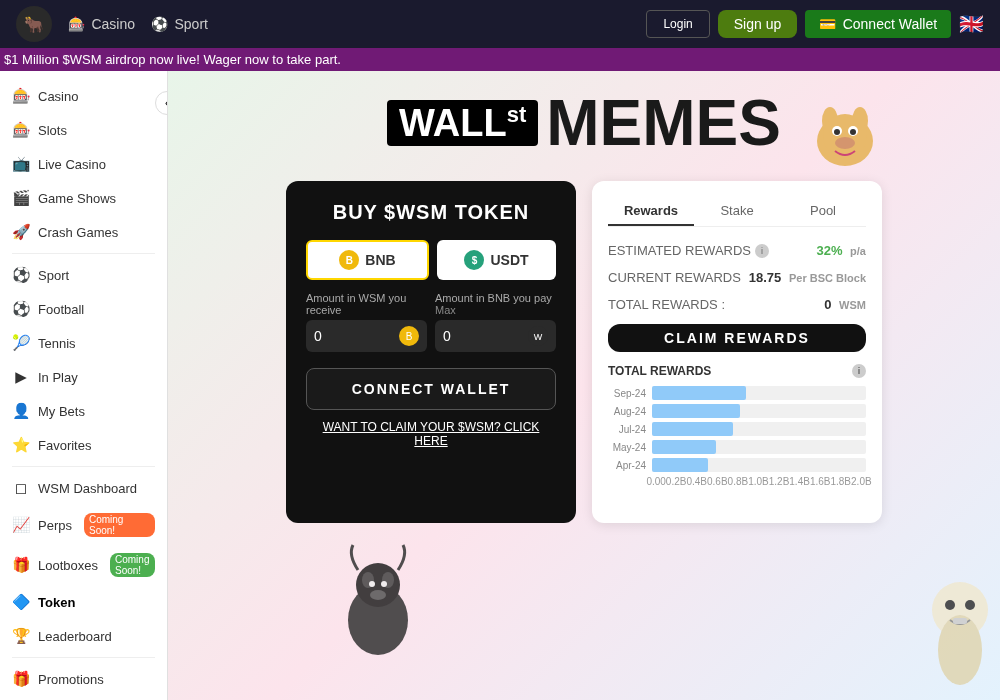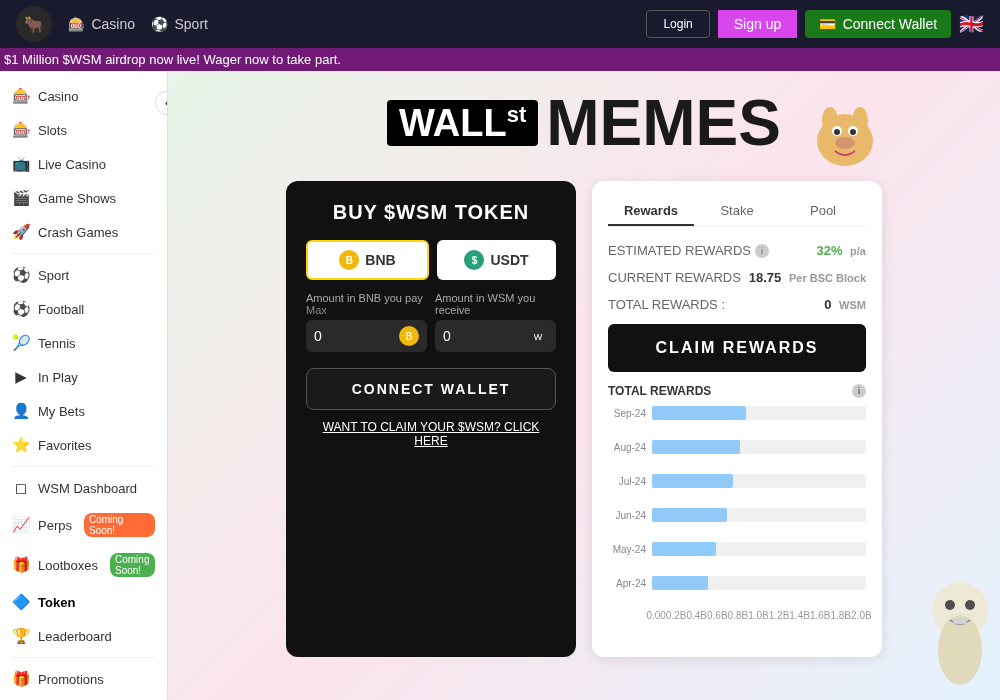--- a/index.html
+++ b/index.html
@@ -15,22 +15,22 @@
     .header-nav-btn {
       background: none; border: none; color: #ccc; cursor: pointer;
       font-size: 14px; display: flex; align-items: center; gap: 6px;
     }
     .header-right { display: flex; align-items: center; gap: 8px; }
     .btn-login {
       background: transparent; border: 1px solid #555; color: #fff;
       padding: 6px 16px; border-radius: 4px; cursor: pointer; font-size: 12px;
     }
     .btn-signup {
-      background: #d946ef; border: none; color: #fff;
-      padding: 6px 16px; border-radius: 0; cursor: pointer; font-size: 14px;
+      background: #4d7c0f; border: none; color: #fff;
+      padding: 6px 16px; border-radius: 8px; cursor: pointer; font-size: 14px;
     }
     .btn-connect-wallet {
       background: #1a7a1a; border: none; color: #fff;
       padding: 6px 14px; border-radius: 4px; cursor: pointer; font-size: 14px;
       display: flex; align-items: center; gap: 6px;
     }
     .flag { font-size: 20px; cursor: pointer; }
 
     
     .banner {
@@ -183,35 +183,35 @@
     .reward-value { font-weight: bold; color: #333; }
     .reward-sub { font-size: 11px; color: #999; margin-left: 4px; }
     .info-icon {
       width: 14px; height: 14px; background: #ccc; border-radius: 50%;
       display: inline-flex; align-items: center; justify-content: center;
       font-size: 9px; color: #666; cursor: pointer;
     }
     .accent { color: #4CAF50; }
 
     .claim-btn {
-      width: 100%; padding: 15px; background: #111;
-      color: #fff; font-size: 16px; font-weight: bold;
-      border: none; border-radius: 6px; cursor: pointer;
+      width: 100%; padding: 6px; background: #111;
+      color: #fff; font-size: 14px; font-weight: bold;
+      border: none; border-radius: 12px; cursor: pointer;
       letter-spacing: 2px; margin-bottom: 12px;
     }
 
     .total-rewards-header {
       display: flex; justify-content: space-between; align-items: center;
       font-size: 12px; font-weight: bold; color: #333; margin-bottom: 8px;
     }
 
     
     .bar-chart { padding: 0 0 20px 0; position: relative; }
     .chart-row {
-      display: flex; align-items: center; margin-bottom: 20px; font-size: 10px;
+      display: flex; align-items: center; margin-bottom: 4px; font-size: 10px;
     }
     .chart-label { width: 38px; color: #888; text-align: right; margin-right: 6px; flex-shrink: 0; }
     .chart-bar-bg { flex: 1; height: 14px; background: #f0f0f0; border-radius: 2px; }
     .chart-bar { height: 100%; background: #90caf9; border-radius: 2px; }
     .chart-x-axis {
       display: flex; justify-content: center;
       font-size: 10px; color: #999; margin-left: 44px; margin-top: 2px;
     }
   </style>
 </head>
@@ -382,25 +382,25 @@
             <div class="token-icon-bnb">B</div>
             <span>BNB</span>
           </button>
           <button class="token-btn">
             <div class="token-icon-usdt">$</div>
             <span>USDT</span>
           </button>
         </div>
 
         <div class="amount-labels">
+          <div class="amount-label">Amount in WSM you receive</div>
           <div class="amount-label">
             <span>Amount in BNB you pay</span>
             <span class="max-label">Max</span>
           </div>
-          <div class="amount-label">Amount in WSM you receive</div>
         </div>
 
         <div class="amount-inputs">
           <div class="amount-input-wrapper">
             <input class="amount-input" type="text" value="0" style="">
             <div class="token-icon-bnb" style="flex-shrink:0">B</div>
           </div>
           <div class="amount-input-wrapper">
             <input class="amount-input" type="text" value="0" style="">
             <svg width="20" height="20" viewBox="0 0 20 20" style="flex-shrink:0">
@@ -467,26 +467,20 @@
             <div class="chart-row">
               <div class="chart-label">Aug-24</div>
               <div class="chart-bar-bg">
                 <div class="chart-bar" style="width: 41%;"></div>
               </div>
             </div>
             <div class="chart-row">
               <div class="chart-label">Jul-24</div>
               <div class="chart-bar-bg">
                 <div class="chart-bar" style="width: 38%;"></div>
-              </div>
-            </div>
-            <div class="chart-row">
-              <div class="chart-label">Jun-24</div>
-              <div class="chart-bar-bg">
-                <div class="chart-bar" style="width: 35%;"></div>
               </div>
             </div>
             <div class="chart-row">
               <div class="chart-label">May-24</div>
               <div class="chart-bar-bg">
                 <div class="chart-bar" style="width: 30%;"></div>
               </div>
             </div>
             <div class="chart-row">
               <div class="chart-label">Apr-24</div>

